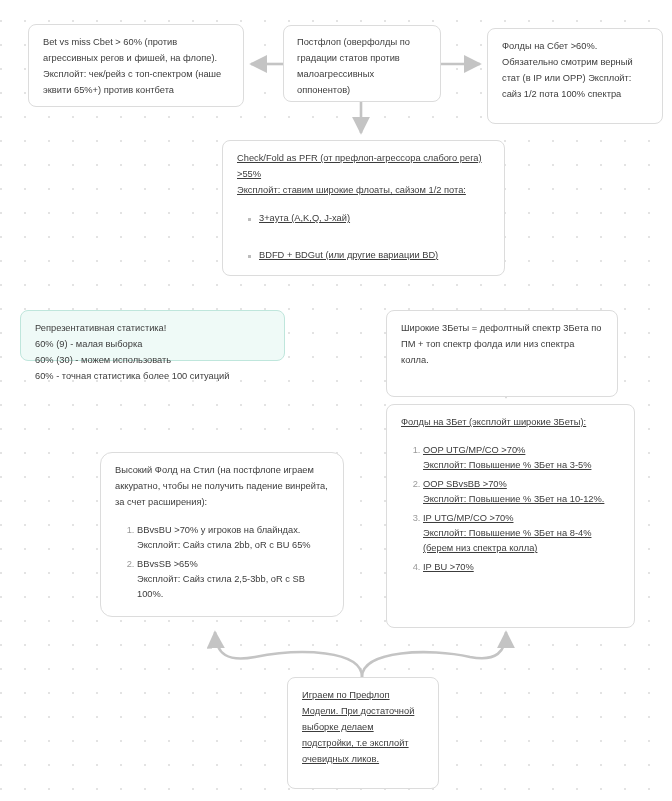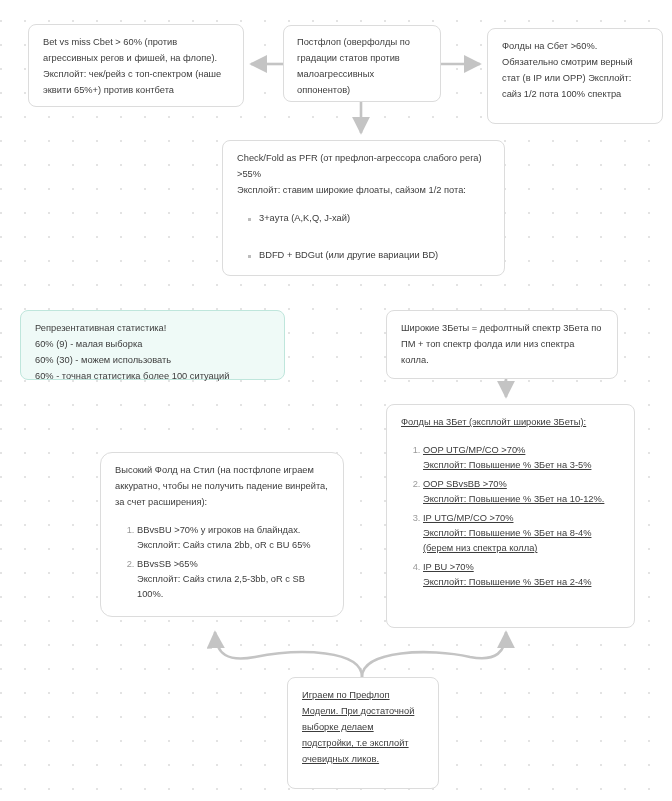--- a/index.html
+++ b/index.html
@@ -85,23 +85,23 @@
   }
   ol.num > li > span.s {
     color: #3c3c3c;
     display: block;
   }
 
   
   #n-bet-vs-miss { left: 28px;  top: 24px;  width: 216px; height: 83px; }
   #n-postflop    { left: 283px; top: 25px;  width: 158px; height: 77px; padding: 9px 13px;}
   #n-folds-cbet  { left: 487px; top: 28px;  width: 176px; height: 96px; }
-  #n-checkfold   { left: 222px; top: 140px; width: 283px; height: 136px; }
-  #n-repr-stat   { left: 20px;  top: 310px; width: 265px; height: 70px; }
-  #n-wide-3bet   { left: 386px; top: 310px; width: 232px; height: 69px; }
+  #n-checkfold   { left: 222px; top: 140px; width: 283px; height: 136px; text-decoration: underline; }
+  #n-repr-stat   { left: 20px;  top: 310px; width: 265px; height: 51px; }
+  #n-wide-3bet   { left: 386px; top: 310px; width: 232px; height: 87px; }
   #n-folds-3bet  { left: 386px; top: 404px; width: 249px; height: 224px; text-decoration: underline; }
   #n-high-fold   { left: 100px; top: 452px; width: 244px; height: 165px; border-radius: 12px; }
   #n-preflop-mod { left: 287px; top: 677px; width: 152px; height: 112px; text-decoration: underline; }
 </style>
 </head>
 <body>
 
 <div id="canvas">
 
   <svg id="edges" viewBox="0 0 672 801">
@@ -178,21 +178,20 @@
       <li>
         <span class="t">OOP SBvsBB &gt;70%</span>
         <span class="s">Эксплойт: Повышение % 3Бет на 10-12%.</span>
       </li>
       <li>
         <span class="t">IP UTG/MP/CO &gt;70%</span>
         <span class="s">Эксплойт: Повышение % 3Бет на 8-4% (берем низ спектра колла)</span>
       </li>
       <li>
         <span class="t">IP BU &gt;70%</span>
-        <span class="s">Эксплойт: Повышение % 3Бет на 2-4%</span>
       </li>
     </ol>
   </div>
 
   <div class="node" id="n-high-fold">
     <p class="hdr">Высокий Фолд на Стил (на постфлопе играем аккуратно, чтобы не получить падение винрейта, за счет расширения):</p>
     <ol class="num">
       <li>
         <span class="t">BBvsBU &gt;70% у игроков на блайндах.</span>
         <span class="s">Эксплойт: Сайз стила 2bb, oR с BU 65%</span>

